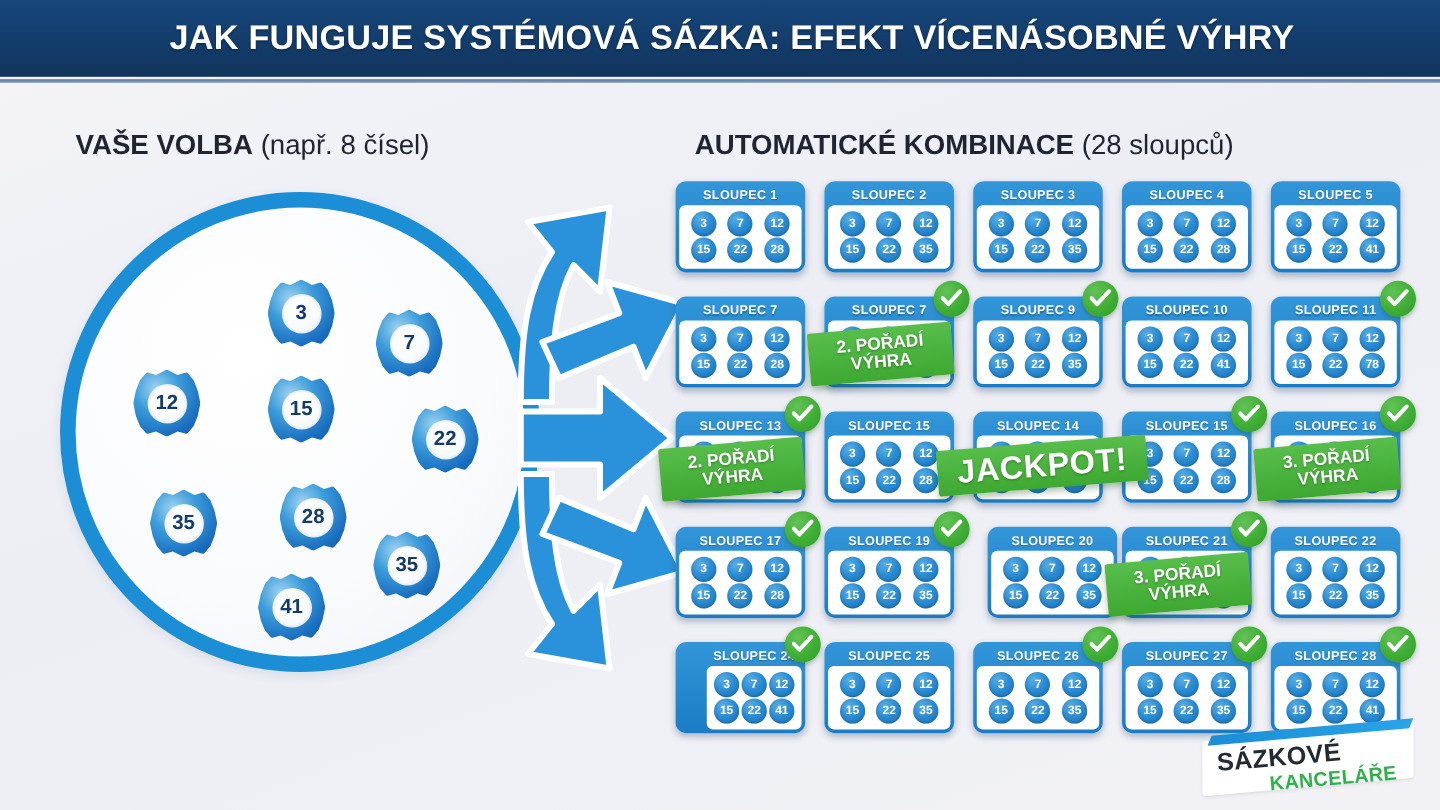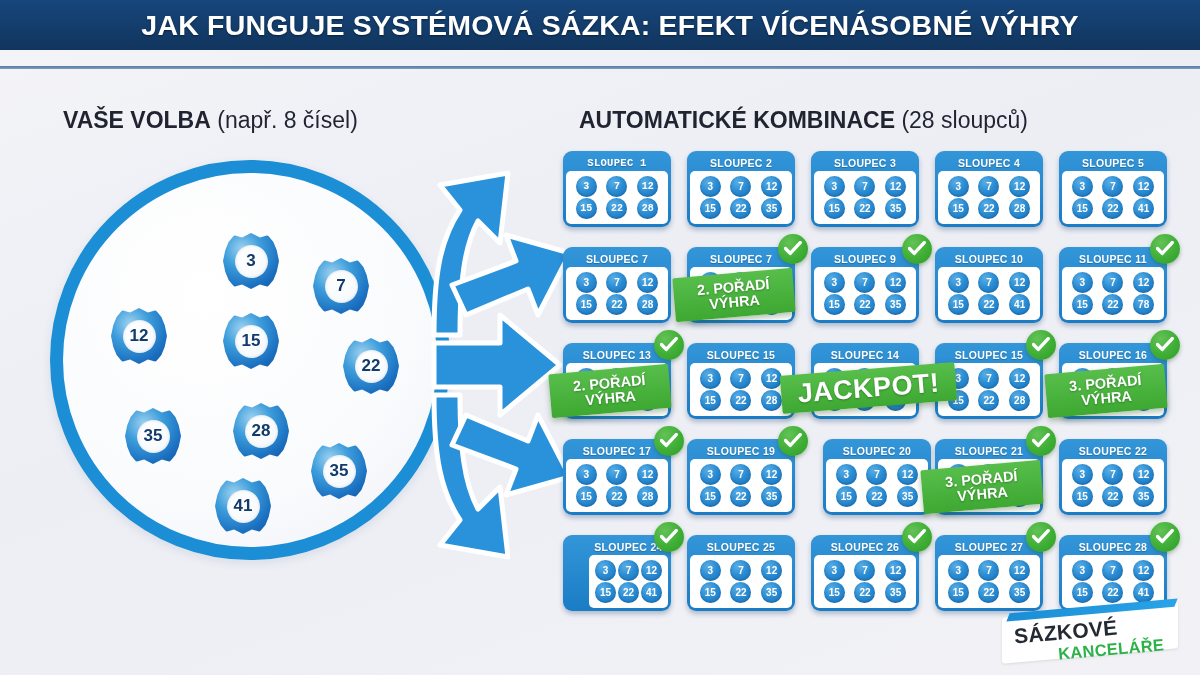--- a/index.html
+++ b/index.html
@@ -11,21 +11,21 @@
   #page {
     position: relative;
     width: 1200px; height: 675px;
     background: linear-gradient(160deg, #f4f4f8 0%, #eceef4 45%, #f2f2f6 100%);
     overflow: hidden;
   }
 
   
   #header {
     position: absolute; left: 0; top: 0;
-    width: 1200px; height: 50px;
+    width: 1200px; height: 64px;
     background: linear-gradient(180deg, #16467c 0%, #11355d 100%);
     display: flex; align-items: center; justify-content: center; padding-left: 20px;
   }
   #header-title {
     color: #ffffff;
     font-size: 28.5px;
     font-weight: bold;
     letter-spacing: .2px;
     white-space: nowrap;
     text-shadow: 0 1px 2px rgba(0,0,0,.45);
@@ -260,21 +260,21 @@
         <path d="M30,140 L96,120 L88,96 L150,120 L110,180 L102,156 L38,176 Z" opacity="0"></path>
       </g>
       <g fill="#2a92da" stroke="#ffffff" stroke-width="5" stroke-linejoin="round">
         <path d="M22,120 L86,96 L76,70 L140,88 L108,150 L98,124 L36,150 Z"></path>
         <path d="M22,280 L86,304 L76,330 L140,312 L108,250 L98,276 L36,250 Z"></path>
       </g>
     </svg>
   </div>
 
   <div id="grid">
-      <div class="card" style="left: 0px; top: 0px; font-family: Liberation Mono, monospace;">
+      <div class="card" style="left: 0px; top: 0px;">
         <div class="card-title">SLOUPEC 1</div>
         <div class="card-body">
           <div class="num-row">
             <div class="num">3</div>
             <div class="num">7</div>
             <div class="num">12</div>
           </div>
           <div class="num-row">
             <div class="num">15</div>
             <div class="num">22</div>

